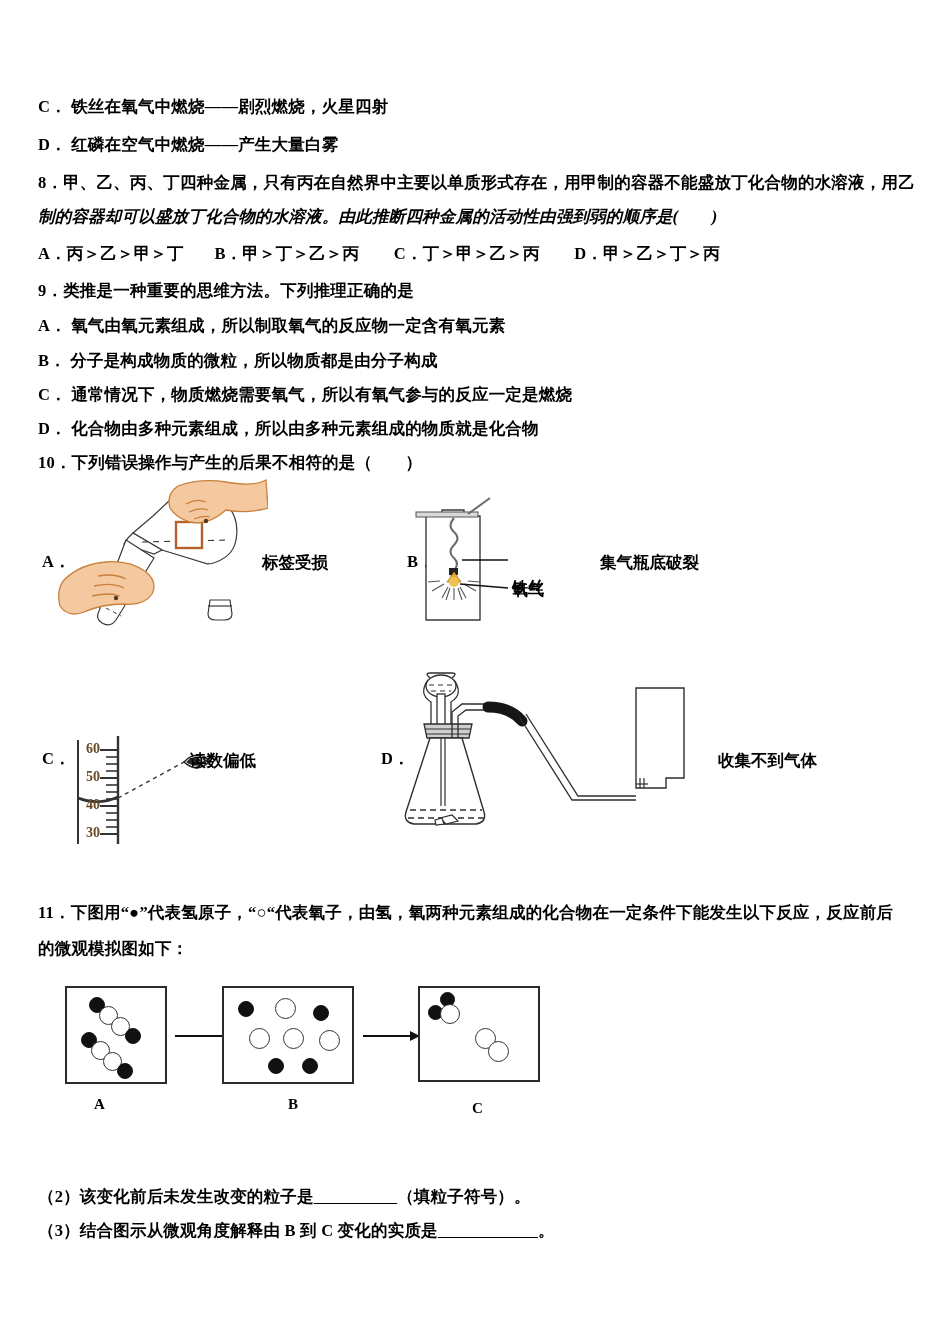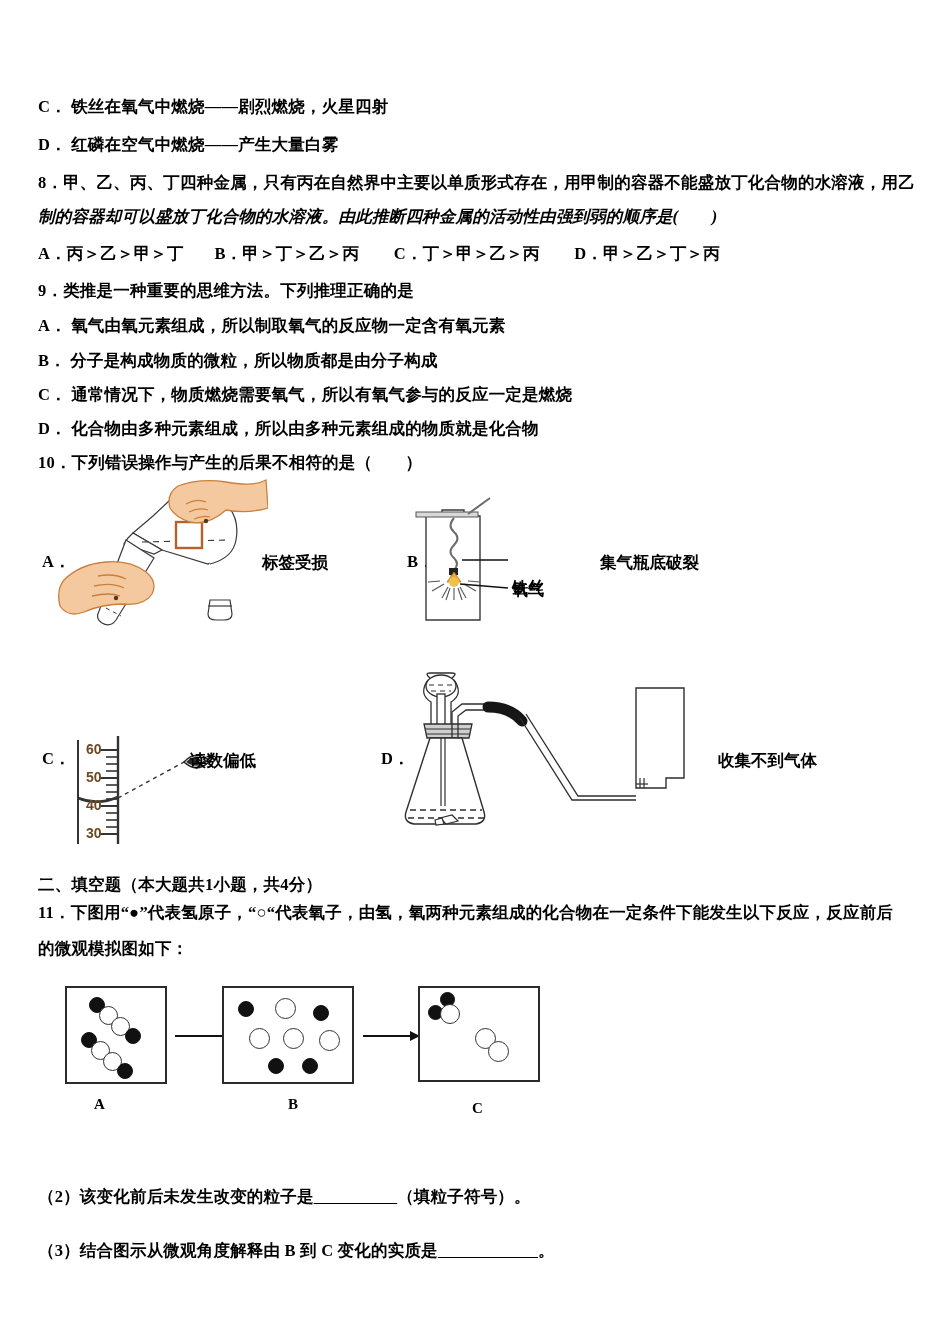--- a/index.html
+++ b/index.html
@@ -92,21 +92,21 @@
     border-top: 5px solid transparent;
     border-bottom: 5px solid transparent;
   }
 
   
   .cyl-num {
     position: absolute;
     font-size: 14px;
     font-weight: bold;
     color: #6b4a24;
-    font-family: Liberation Sans, sans-serif;
+    font-family: Liberation Serif, serif;
   }
 </style>
 </head>
 <body>
 
 <div class="page">
 
   <div class="line" style="top:96px;">
     <span class="opt-label">C．</span>
     <span>铁丝在氧气中燃烧——剧烈燃烧，火星四射</span>
@@ -349,21 +349,20 @@
 
     <g stroke="#2e2e2e" stroke-width="1.2">
       <line x1="236" y1="112" x2="248" y2="112"></line>
       <line x1="240" y1="106" x2="240" y2="116"></line>
       <line x1="244" y1="106" x2="244" y2="116"></line>
     </g>
   </svg>
 
   <div class="cap" style="left:718px; top:750px;">收集不到气体</div>
 
-  <div class="line" style="top:874px;">二、填空题（本大题共1小题，共4分）</div>
 
   <div class="line" style="top:902px;">
     <span class="q-num">11．</span><span>下图用“●”代表氢原子，“○“代表氧子，由氢，氧两种元素组成的化合物在一定条件下能发生以下反应，反应前后</span>
   </div>
   <div class="line" style="top:938px;">的微观模拟图如下：</div>
 
   <div class="mbox" style="left:65px; top:986px; width:102px; height:98px;">
 
     <div class="atom h" style="left:22px; top:9px; width:16px; height:16px;"></div>
     <div class="atom o" style="left:32px; top:18px; width:19px; height:19px;"></div>
@@ -400,17 +399,17 @@
     <div class="atom o" style="left:20px; top:16px; width:20px; height:20px;"></div>
 
     <div class="atom o" style="left:55px; top:40px; width:21px; height:21px;"></div>
     <div class="atom o" style="left:68px; top:53px; width:21px; height:21px;"></div>
   </div>
   <div class="mbox-name" style="left:472px; top:1100px;">C</div>
 
   <div class="line" style="top:1186px;">
     <span>（2）</span><span>该变化前后未发生改变的粒子是</span><span class="blank-u">　　　　　</span><span>（填粒子符号）。</span>
   </div>
-  <div class="line" style="top:1220px;margin-top:20px;">
+  <div class="line" style="top:1220px;">
     <span>（3）</span><span>结合图示从微观角度解释由 B 到 C 变化的实质是</span><span class="blank-u">　　　　　　</span><span>。</span>
   </div>
 
 </div>
 
 </body></html>

